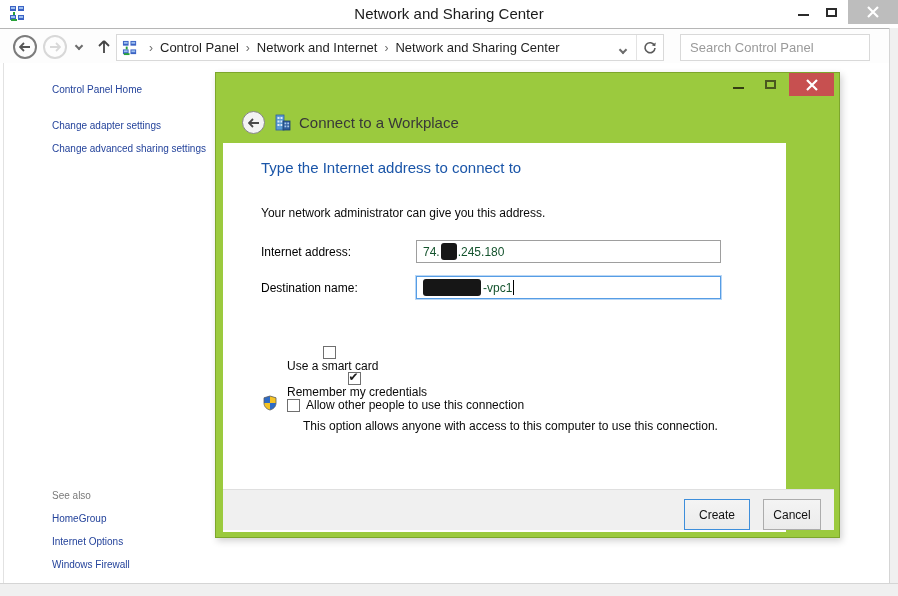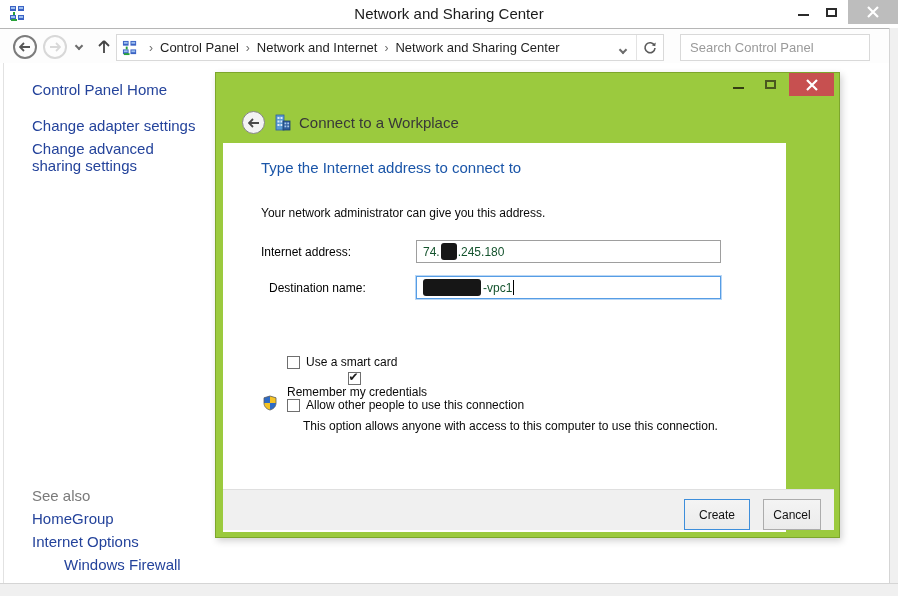--- a/index.html
+++ b/index.html
@@ -37,56 +37,56 @@
   .searchbox input { flex:1; border:none; outline:none; font-family:"Liberation Sans",sans-serif; font-size:13px; color:#444; padding:0 4px 0 9px; background:transparent; }
   .searchbox input::placeholder { color:#9a9a9a; }
   .search-icon { margin-right:8px; }
 
   
   .left-frame   { position:absolute; left:3px; top:63px; width:1px; height:520px; background:#e2e2e2; }
   .right-frame  { position:absolute; left:889px; top:28px; width:9px; height:555px; background:#f0f0f0; border-left:1px solid #d5d5d5; }
   .bottom-frame { position:absolute; left:0; top:583px; width:898px; height:13px; background:#f0f0f0; border-top:1px solid #d5d5d5; }
 
   
-  .sidebar-link { position:absolute; left:32px; width:168px; font-size:15px; color:#24439b; line-height:17px; cursor:pointer; }
+  .sidebar-link { position:absolute; left:52px; width:168px; font-size:10px; color:#24439b; line-height:17px; cursor:pointer; }
   .sb-home { top:81px; }
   .sb-adapter { top:117px; }
   .sb-advanced { top:140px; }
   .sb-seealso { top:487px; color:#7a7a7a; cursor:default; }
   .sb-homegroup { top:510px; }
   .sb-inetopt { top:533px; }
-  .sb-firewall { top:556px;margin-left:32px; }
+  .sb-firewall { top:556px; }
 
   
   .dialog { position:absolute; left:215px; top:72px; width:625px; height:466px; background:#9bca3e; border:1px solid #7da62c; box-shadow:2px 3px 7px rgba(0,0,0,0.18); }
   .dlg-cap { position:absolute; top:0; height:23px; display:flex; align-items:center; justify-content:center; }
   .dlg-min { left:508px; width:28px; }
   .dlg-max { left:540px; width:28px; }
   .dlg-close { left:573px; width:45px; background:#c75050; }
   .dlg-glyph-min { width:11px; height:2px; background:#343d13; margin-top:6px; }
   .dlg-glyph-max { width:11px; height:9px; border:2px solid #4a571f; }
   .dlg-header { position:absolute; left:16px; top:30px; height:40px; width:100%; }
   .dlg-back { position:absolute; left:10px; top:8px; width:23px; height:23px; border-radius:50%; background:#f3f3f3; border:1px solid #858585; display:flex; align-items:center; justify-content:center; }
   .dlg-appicon { position:absolute; left:41px; top:10px; }
   .dlg-title { position:absolute; left:67px; top:11px; font-size:15px; color:#383838; }
   .dlg-body { position:absolute; left:7px; top:70px; width:563px; height:389px; background:#fff; }
   .dlg-heading { position:absolute; left:38px; top:16px; font-size:15px; color:#1a55a8; }
   .dlg-subtext { position:absolute; left:38px; top:63px; font-size:12px; color:#0a0a0a; }
   .fld-label { position:absolute; left:38px; font-size:12px; color:#000000; }
   .lbl-addr { top:102px; }
-  .lbl-dest { top:138px;margin-left:8px; }
+  .lbl-dest { top:138px; }
   .textfield { position:absolute; left:193px; width:305px; height:23px; background:#fff; border:1px solid #9e9e9e; font-size:12px; color:#14532d; display:flex; align-items:center; padding-left:6px; }
   .tf-addr { top:97px; }
   .tf-dest { top:133px; border:1px solid #569de5; box-shadow:0 0 0 1px rgba(102,167,232,0.45); }
   .redact { display:inline-block; background:#161616; border-radius:3px; height:17px; vertical-align:middle; }
   .redact-sm { width:16px; margin:0 1px; }
   .redact-lg { width:58px; margin-right:2px; }
   .caret { display:inline-block; width:1px; height:15px; background:#000; margin-left:1px; }
   .cb-row { position:absolute; left:64px; display:flex; align-items:center; }
-  .cb-row1 { top:212px; } .cb-row2 { top:229px;flex-direction:column; } .cb-row3 { top:255px; }
+  .cb-row1 { top:203px;flex-direction:column; } .cb-row2 { top:229px;flex-direction:column; } .cb-row3 { top:255px; }
   .checkbox { width:13px; height:13px; border:1px solid #6f6f6f; background:#fff; margin-right:6px; position:relative; }
   .checkbox.checked::after { content:"\2714"; position:absolute; left:0px; top:-3px; font-size:12px; color:#1c1c1c; }
   .cb-label { font-size:12px; color:#0a0a0a; }
   .shield { position:absolute; left:39px; top:252px; }
   .cb-desc { position:absolute; left:80px; top:276px; font-size:12px; color:#0a0a0a; }
   .dlg-footer { position:absolute; left:7px; bottom:7px; width:611px; height:41px; background:#f0f0f0; border-top:1px solid #dfdfdf; }
   .dlg-btn { position:absolute; top:9px; height:31px; font-family:"Liberation Sans",sans-serif; font-size:12px; color:#111; background:linear-gradient(#f4f4f4,#ebebeb); display:flex; align-items:center; justify-content:center; cursor:pointer; }
   .btn-create { left:461px; width:66px; border:1px solid #3d8edb; }
   .btn-cancel { left:540px; width:58px; border:1px solid #acacac; }
 </style>

